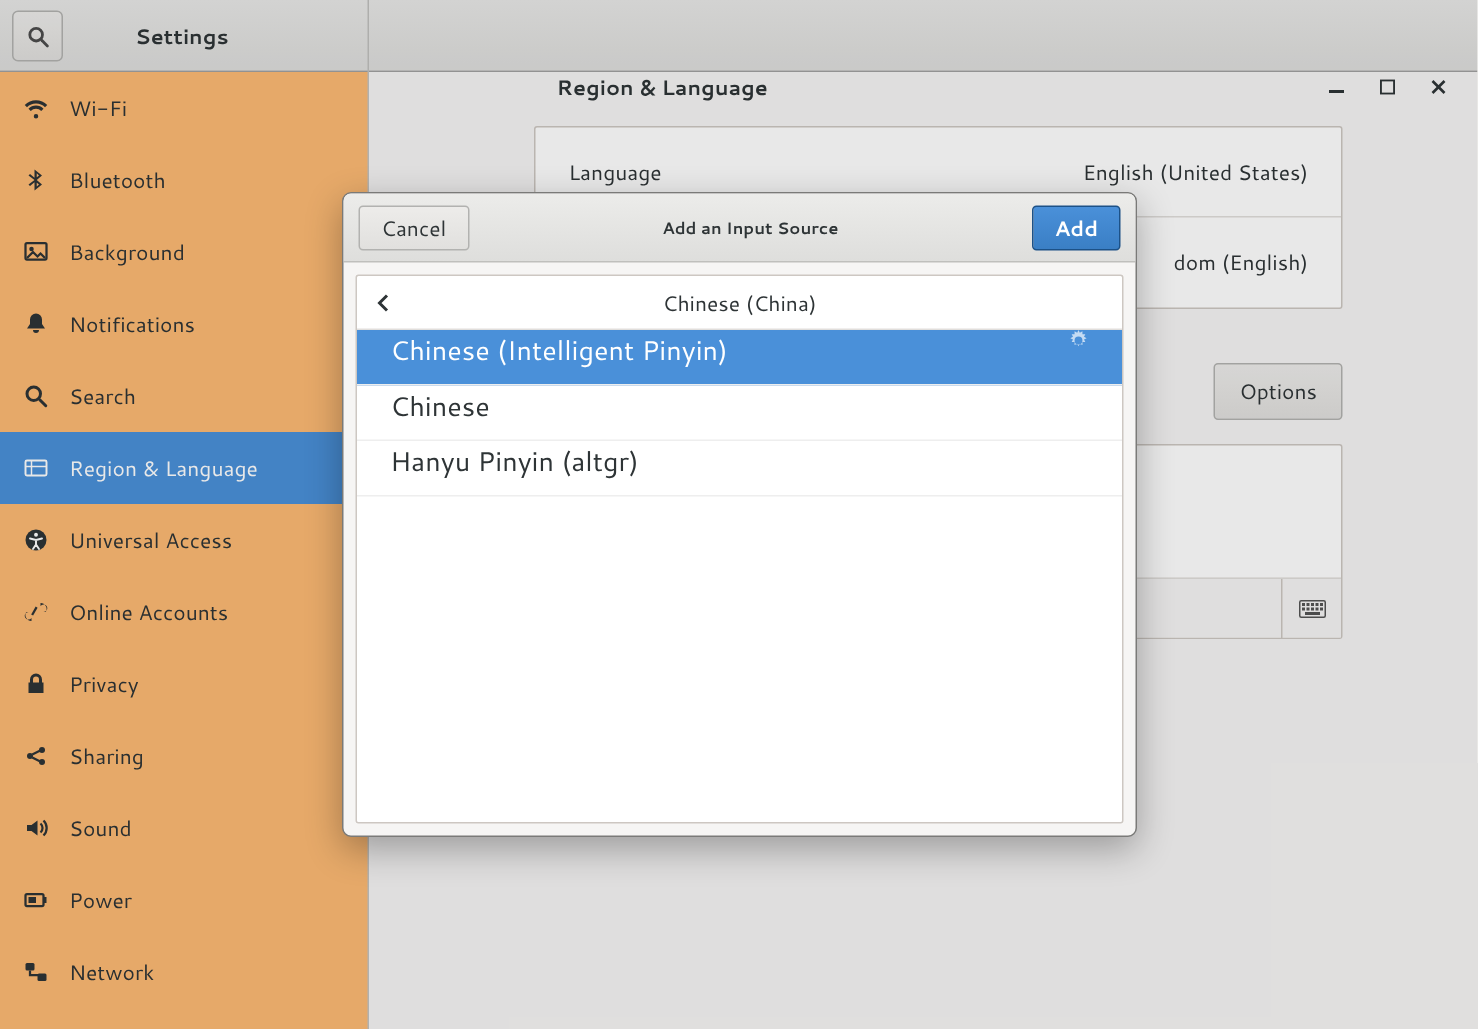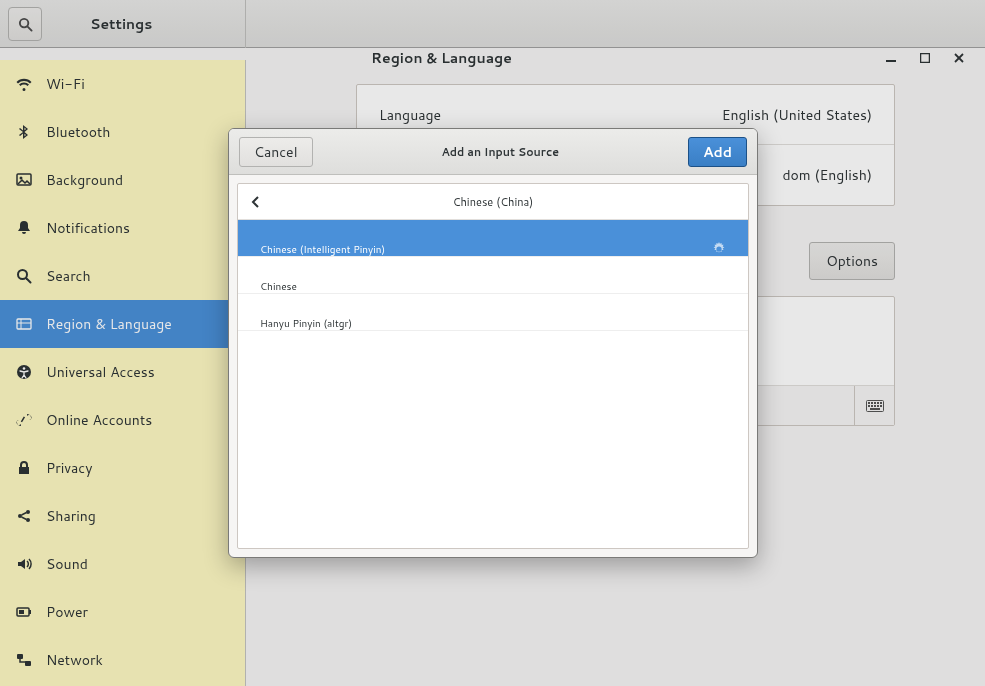--- a/index.html
+++ b/index.html
@@ -10,21 +10,21 @@
     .titlebar { height: 48px; display: flex; background: linear-gradient(to bottom, #e8e8e7, #dededc); border-bottom: 1px solid #a1a1a1; flex-direction: column; }
     .titlebar-left { width: 246px; display: flex; align-items: center; border-right: 1px solid #c0c0bd; }
     .titlebar-right { flex: 1; display: flex; align-items: center; position: relative; }
     .search-btn { width: 34px; height: 34px; margin: 7px 8px; background: linear-gradient(to bottom, #edecea, #e1e0de); border: 1px solid #b2b2b0; border-radius: 4px; display: flex; align-items: center; justify-content: center; cursor: pointer; }
     .titlebar-title-left { flex: 1; font-weight: bold; color: #2e3436; font-size: 14px; text-align: left; padding-left: 40px; }
     .titlebar-title-right { flex: 1; font-weight: bold; color: #2e3436; font-size: 14px; text-align: center; }
     .window-controls { display: flex; gap: 18px; padding-right: 18px; align-items: center; }
     .window-ctrl { width: 16px; height: 16px; display: flex; align-items: center; justify-content: center; cursor: pointer; color: #2e3436; }
     
     .body-area { flex: 1; display: flex; }
-    .sidebar { width: 246px; background: #fef9c3; border-right: 1px solid #c3c3c1; margin-top: 12px; }
+    .sidebar { width: 246px; background: #fdba74; border-right: 1px solid #c3c3c1; }
     .sidebar-item { height: 48px; display: flex; align-items: center; padding: 0 16px; cursor: pointer; color: #2e3436; font-size: 14px; }
     .sidebar-item.selected { background: #4a90d9; color: #fff; }
     .sidebar-icon { width: 16px; height: 16px; margin-right: 14px; display: flex; align-items: center; justify-content: center; }
     
     .content { flex: 1; padding: 36px 90px 0 110px; position: relative; }
     .settings-card { background: #fff; border: 1px solid #cdc7c2; border-radius: 2px; }
     .settings-row { height: 60px; display: flex; align-items: center; justify-content: space-between; padding: 0 22px; border-bottom: 1px solid #e1dedb; font-size: 14px; }
     .settings-row:last-child { border-bottom: none; }
     .settings-row-label { color: #2e3436; }
     .settings-row-value { color: #2e3436; }
@@ -43,22 +43,22 @@
     .dialog { position: absolute; left: 228px; top: 128px; width: 530px; background: #f6f5f4; border: 1px solid #7a7a78; border-radius: 6px; box-shadow: 0 8px 24px rgba(0,0,0,0.3); overflow: hidden; }
     .dialog-header { height: 46px; background: linear-gradient(to bottom, #ececea, #dededc); border-bottom: 1px solid #bfbfbc; display: flex; align-items: center; padding: 0 10px; }
     .dialog-header-title { flex: 1; text-align: center; font-weight: bold; font-size: 11px; color: #2e3436; }
     .dlg-btn { height: 30px; padding: 0 14px; border-radius: 3px; font-size: 14px; cursor: pointer; display: flex; align-items: center; }
     .dlg-cancel { background: linear-gradient(to bottom, #edecea, #e1e0de); border: 1px solid #b2b2b0; color: #2e3436; }
     .dlg-add { background: linear-gradient(to bottom, #4a90d9, #3a7fc5); border: 1px solid #1c5187; color: #fff; font-weight: bold; }
     .dialog-body { padding: 8px; }
     .list-frame { background: #fff; border: 1px solid #cdc7c2; border-radius: 2px; height: 366px; }
     .list-header { height: 36px; display: flex; align-items: center; border-bottom: 1px solid #e1dedb; position: relative; }
     .back-arrow { width: 36px; height: 36px; display: flex; align-items: center; justify-content: center; cursor: pointer; font-weight: bold; }
-    .list-header-title { position: absolute; left: 0; right: 0; text-align: center; font-size: 11px; color: #2e3436; pointer-events: none; }
-    .list-item { height: 37px; display: flex; align-items: flex-end; padding: 0 22px; font-size: 10px; color: #2e3436; cursor: pointer; border-bottom: 1px solid #eee; justify-content: space-between; }
+    .list-header-title { position: absolute; left: 0; right: 0; text-align: center; font-size: 14px; color: #2e3436; pointer-events: none; }
+    .list-item { height: 37px; display: flex; align-items: flex-start; padding: 0 22px; font-size: 18px; color: #2e3436; cursor: pointer; border-bottom: 1px solid #eee; justify-content: space-between; }
     .list-item.selected { background: #4a90d9; color: #fff; }
     .list-item.selected .gear-ind { color: rgba(255,255,255,0.8); }
     .gear-ind { color: #888; font-size: 13px; }
     
     svg { display: block; }
   </style>
 </head>
 <body>
 
 <div class="window">

